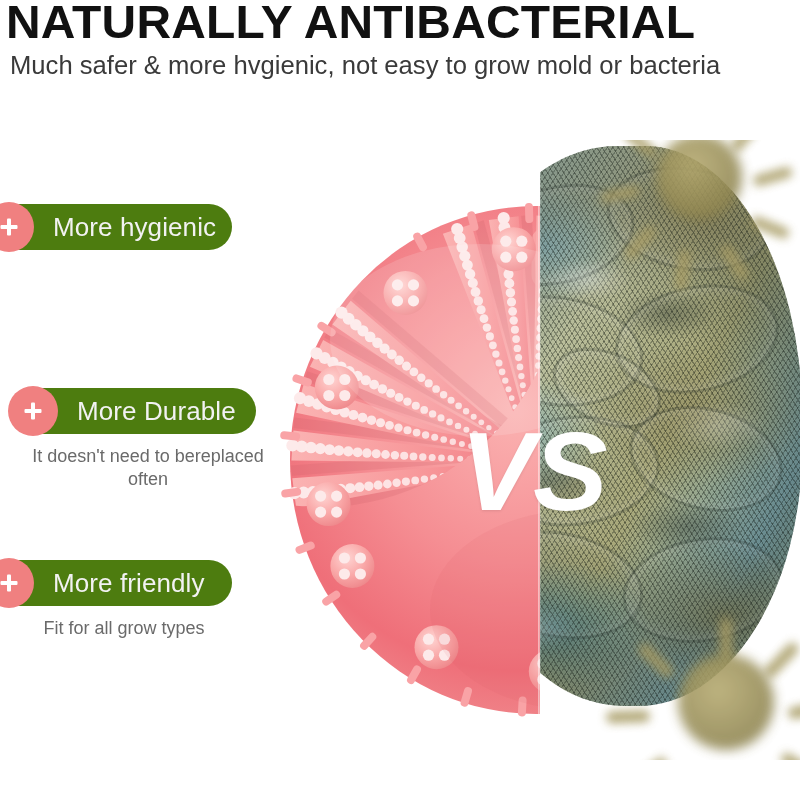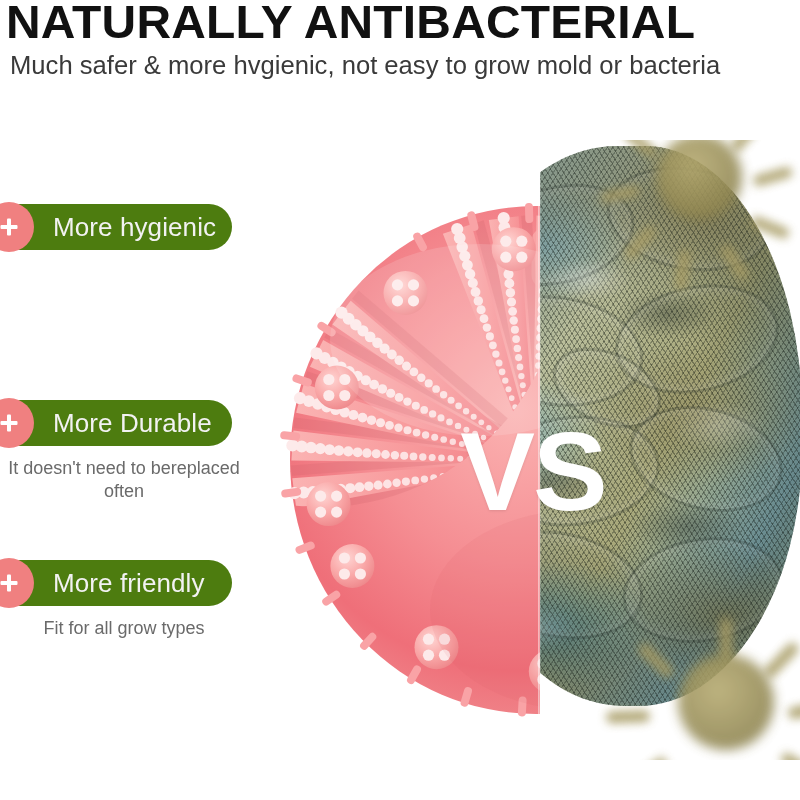--- a/index.html
+++ b/index.html
@@ -37,21 +37,21 @@
   .pill-label{
     margin-left:53px;color:#f2f2f2;font-size:26px;font-weight:400;
     letter-spacing:0.1px;white-space:nowrap;
   }
   .feat-desc{
     width:248px;margin-top:11px;text-align:center;
     color:#6a6a6a;font-size:18px;line-height:23px;font-weight:400;
   }
 
   
-  #compare{position:absolute;left:250px;top:140px;width:550px;height:620px;}
+  #compare{position:absolute;left:250px;top:140px;width:550px;height:620px;font-style:italic;}
   .half{position:absolute;top:0;height:620px;overflow:hidden;}
   #half-left{left:0;width:290px;}
   #half-right{left:290px;width:260px;}
   .stage{position:absolute;top:0;left:0;width:550px;height:620px;}
   #half-right .stage{left:-290px;}
 
   
   #brush-wrap{position:absolute;left:0;top:0;width:550px;height:620px;}
   #brush-svg{position:absolute;left:0;top:0;}
 
@@ -1219,21 +1219,21 @@
       <div class="pill-plus">
         <svg width="24" height="24" viewBox="0 0 24 24">
           <rect x="10" y="3.5" width="4" height="17" rx="1" fill="#fff"></rect>
           <rect x="3.5" y="10" width="17" height="4" rx="1" fill="#fff"></rect>
         </svg>
       </div>
       <div class="pill-label">More hygienic</div>
     </div>
   </div>
 
-  <div class="feat" style="top:400px;">
+  <div class="feat" style="top:388px;padding-left:24px;">
     <div class="pill">
       <div class="pill-plus">
         <svg width="24" height="24" viewBox="0 0 24 24">
           <rect x="10" y="3.5" width="4" height="17" rx="1" fill="#fff"></rect>
           <rect x="3.5" y="10" width="17" height="4" rx="1" fill="#fff"></rect>
         </svg>
       </div>
       <div class="pill-label">More Durable</div>
     </div>
     <div class="feat-desc">It doesn't need to bereplaced

